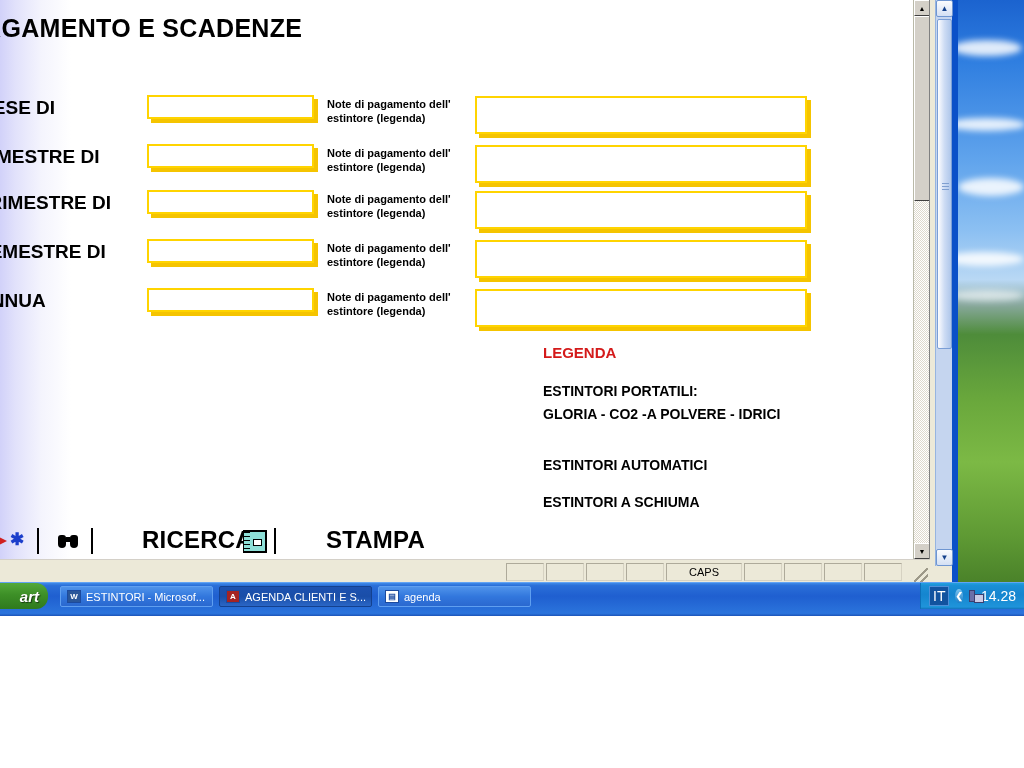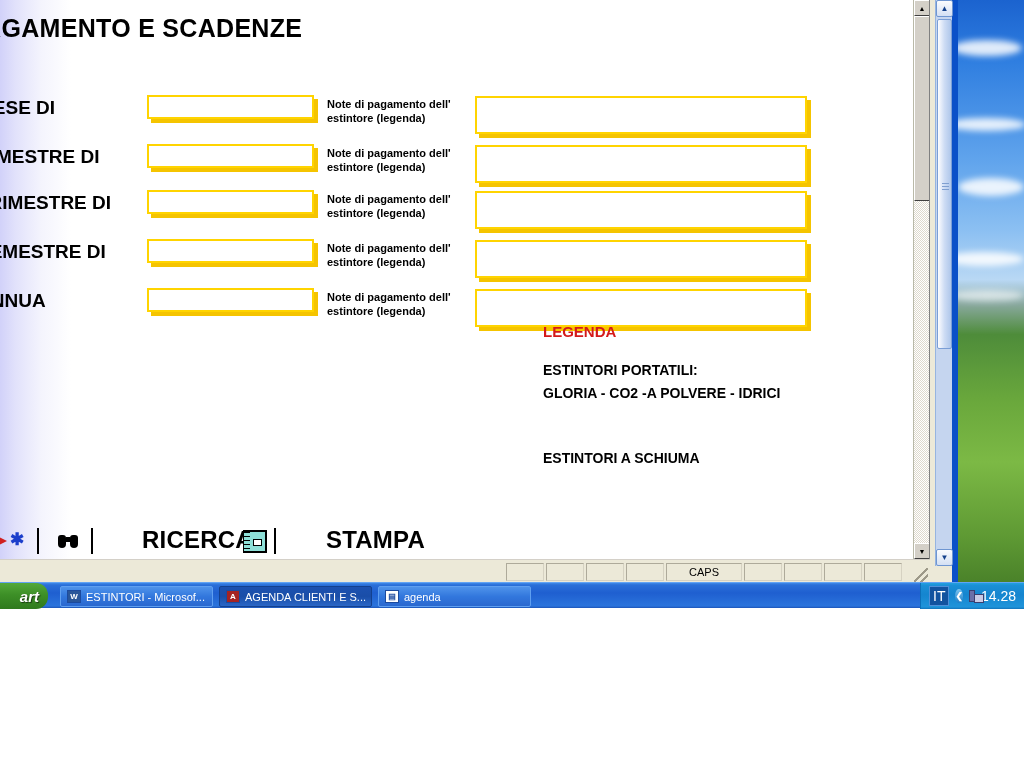--- a/index.html
+++ b/index.html
@@ -112,21 +112,21 @@
     box-shadow:4px 4px 0 0 #f5c400;
   }
   .ybox.small { left:201px; width:167px; height:24px; }
   .ybox.big   { left:529px; width:332px; height:38px; }
   .note-label {
     position:absolute; left:381px; width:140px;
     font-size:11px; font-weight:bold; color:#000; line-height:14px;
   }
 
   
-  #legend { position:absolute; left:597px; top:323px; width:290px; }
+  #legend { position:absolute; left:597px; top:344px; width:290px; }
   #legend .legend-title {
     font-size:15px; font-weight:bold; color:#d41a1a; margin-bottom:19px;
   }
   #legend .l-item {
     font-size:14px; font-weight:bold; color:#000; line-height:23px;
   }
   #legend .l-gap { height:14px; }
 
   
   #rec-toolbar { position:absolute; left:0; top:524px; width:880px; height:42px; }
@@ -185,21 +185,21 @@
   }
   #status-grip {
     position:absolute; right:2px; bottom:1px; width:14px; height:14px;
     background:
       linear-gradient(135deg,transparent 45%,#9d9989 45%,#9d9989 55%,transparent 55%),
       linear-gradient(135deg,transparent 70%,#9d9989 70%,#9d9989 80%,transparent 80%);
   }
 
   
   #taskbar {
-    position:absolute; left:0; top:582px; width:1024px; height:26px;
+    position:absolute; left:0; top:582px; width:1024px; height:34px;
     background:linear-gradient(to bottom,#3f8ae8 0%,#2a6fd8 8%,#1f5fd0 40%,#2b74dc 92%,#1c54b8 100%);
     border-top:1px solid #61a3f5;
   }
   #start-btn {
     position:absolute; left:-34px; top:0; width:82px; height:26px;
     background:linear-gradient(to bottom,#53a93a 0%,#3d8f27 45%,#2f7a1d 100%);
     border-radius:0 12px 12px 0;
     display:flex; align-items:center; justify-content:flex-end;
     padding-right:9px;
     color:#ffffff; font-size:15px; font-weight:bold; font-style:italic;
@@ -306,20 +306,21 @@
             <div class="note-label" style="top:0px;">Note di pagamento dell' estintore (legenda)</div>
             <div class="ybox big" style="top:-1px;"></div>
           </div>
 
           <div id="legend">
             <div class="legend-title">LEGENDA</div>
             <div class="l-item">ESTINTORI PORTATILI:</div>
             <div class="l-item">GLORIA - CO2 -A POLVERE - IDRICI</div>
             <div class="l-gap"></div>
             <div class="l-gap"></div>
+            <div class="l-item">ESTINTORI AUTOMATICI</div>
             <div class="l-gap"></div>
             <div class="l-item">ESTINTORI A SCHIUMA</div>
           </div>
 
           <div id="rec-toolbar">
             <div class="tb-cell" style="left:46px;width:40px;">
               <span class="icon-newrec">
                 <span class="tri"></span>
                   <span class="ast">✱</span>
               </span>

